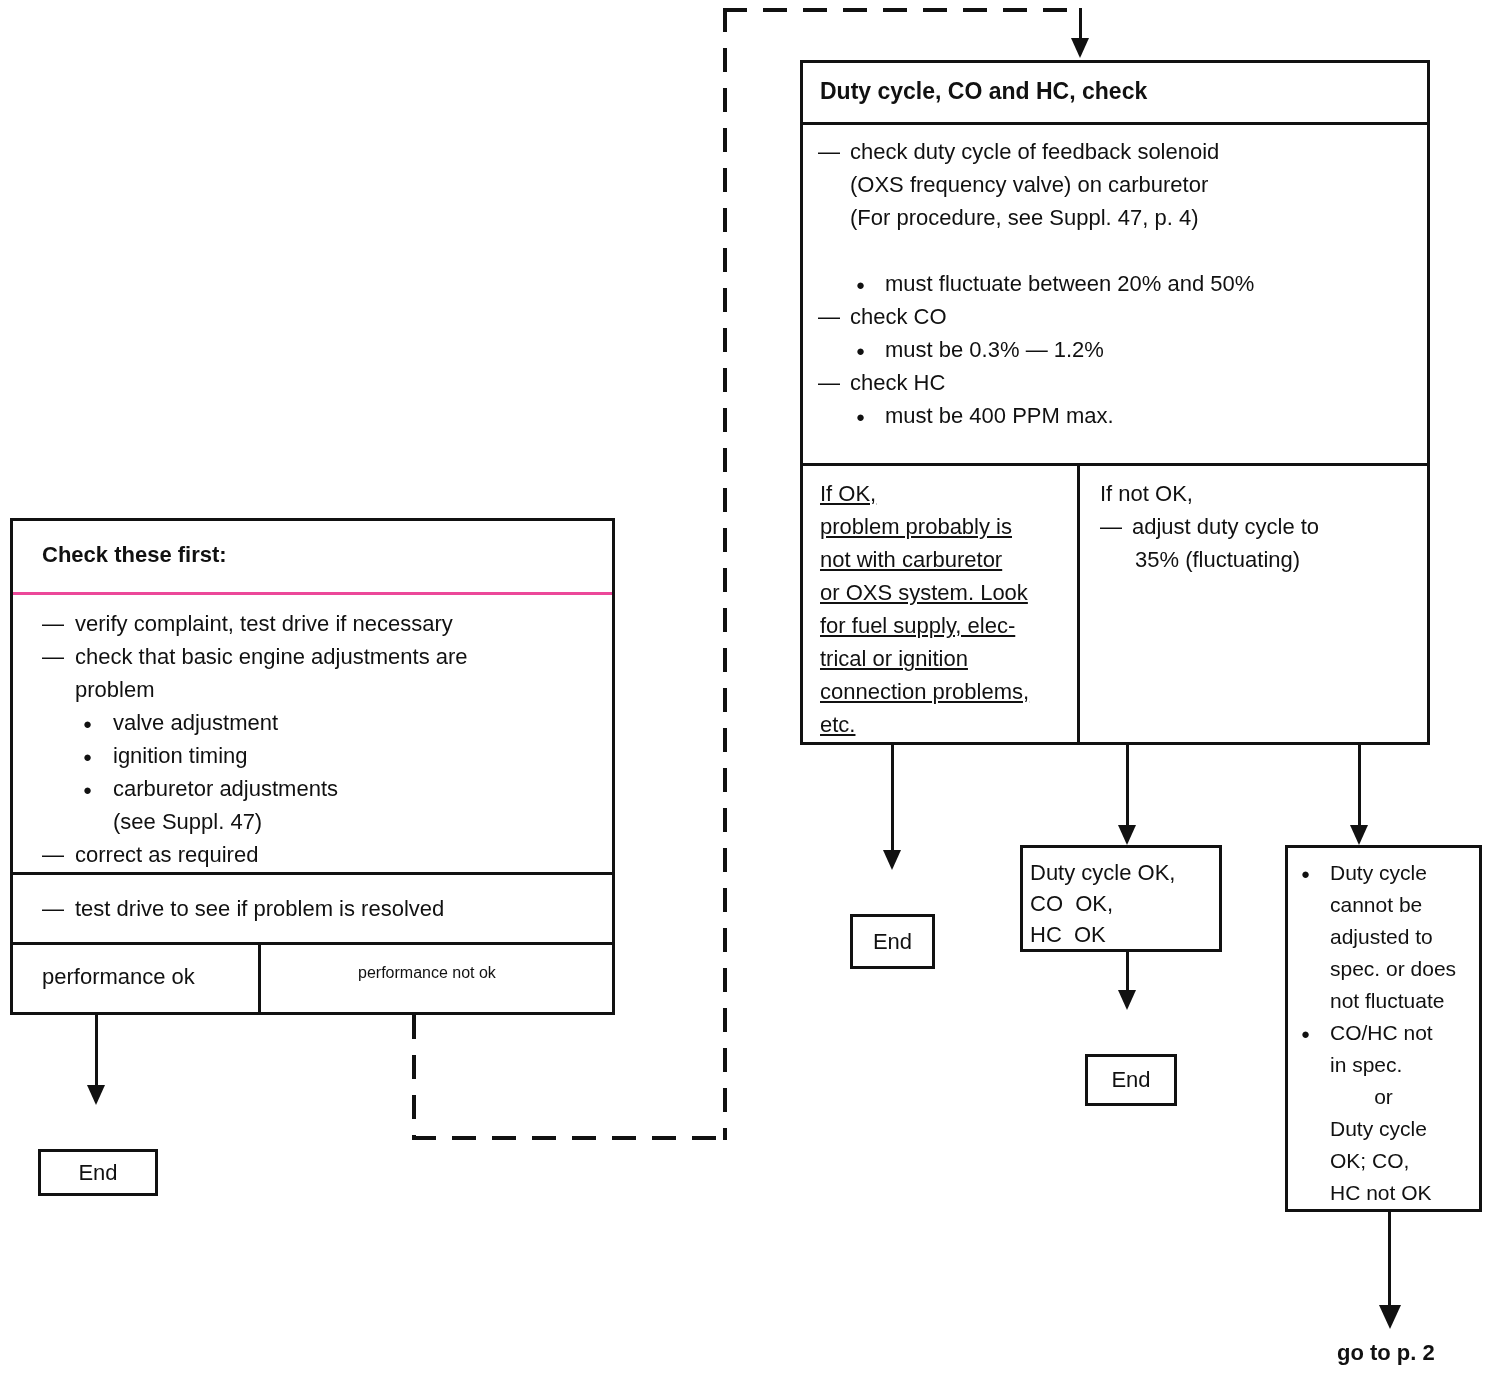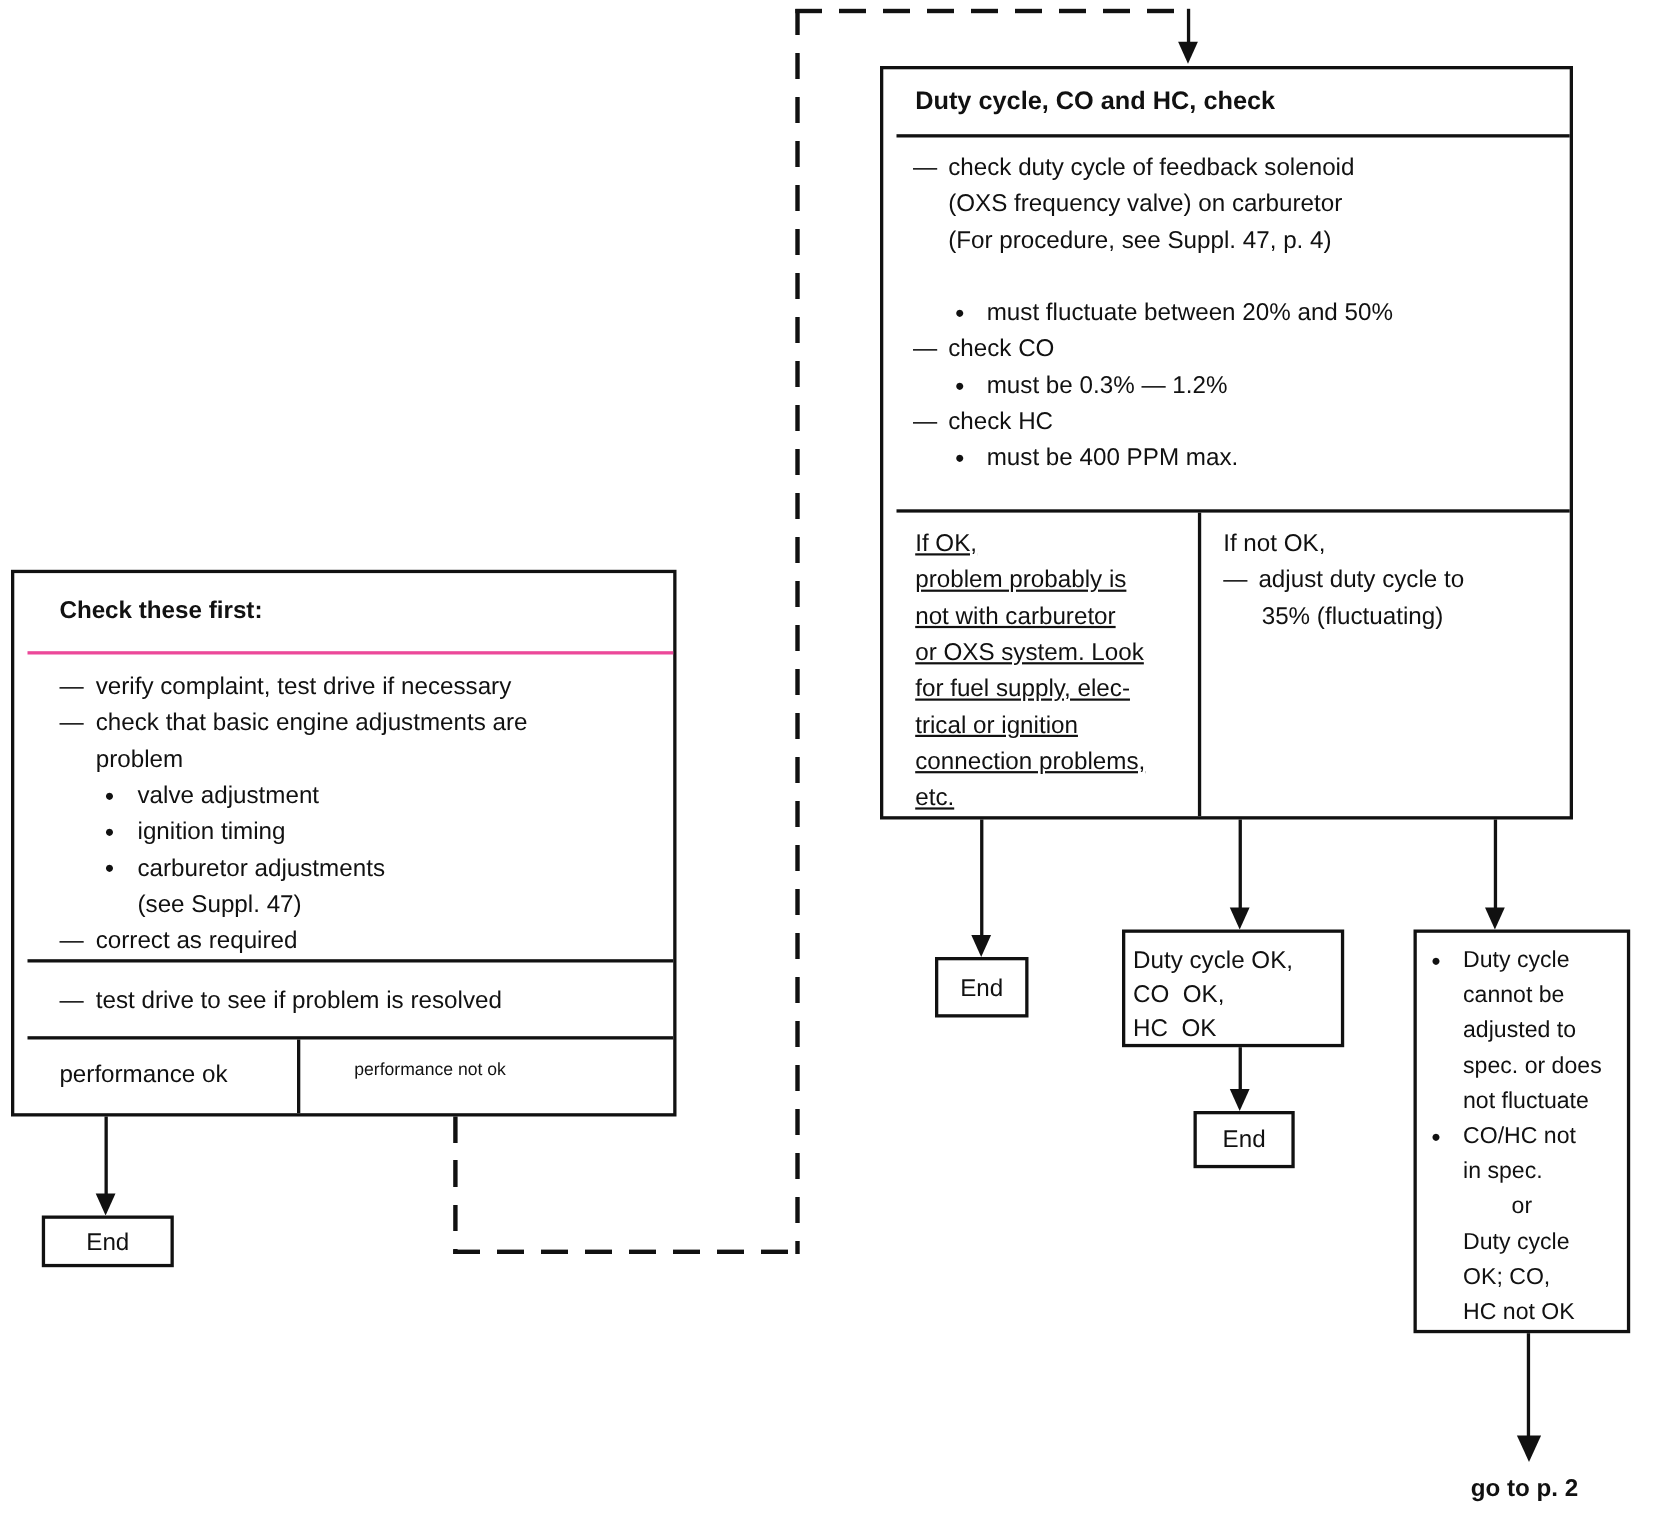--- a/index.html
+++ b/index.html
@@ -1,34 +1,34 @@
 <!DOCTYPE html>
 <html><head>
 <meta charset="utf-8">
 <style>
   *{margin:0;padding:0;box-sizing:border-box;}
   html,body{background:#fff;}
   .canvas{position:relative;width:1504px;height:1380px;background:#ffffff;
           font-family:"Liberation Sans","DejaVu Sans",sans-serif;color:#111;overflow:hidden;}
-  .box{position:absolute;border:3px solid #111;background:#fff;padding-left:12px;}
+  .box{position:absolute;border:3px solid #111;background:#fff;}
   .sec{width:100%;}
   .ln{position:relative;font-size:22px;line-height:33px;white-space:nowrap;}
   .mk{position:absolute;top:0;}
   .lb>.mk{font-size:15px;top:1px;}
   .pre{white-space:pre;}
 
   
   #leftbox .hdr{height:74px;border-bottom:3px solid #ec4899;font-size:22px;font-weight:700;padding:21px 0 0 29px;}
   #leftbox .bdy{height:277px;padding-top:12px;}
   #leftbox .ld{padding-left:62px;} #leftbox .ld>.mk{left:29px;}
   #leftbox .lc{padding-left:62px;}
   #leftbox .lb{padding-left:100px;} #leftbox .lb>.mk{left:70px;}
   #leftbox .lbc{padding-left:100px;}
   #leftbox .testrow{height:70px;border-top:3px solid #111;padding-top:17px;}
-  #leftbox .perfrow{height:70px;border-top:3px solid #111;display:flex;}
+  #leftbox .perfrow{height:70px;border-top:3px solid #111;display:flex;gap:48px;}
   #leftbox .cellok{width:248px;border-right:3px solid #111;padding:19px 0 0 29px;font-size:22px;}
   #leftbox .cellnotok{flex:1;padding:19px 0 0 49px;font-size:16px;}
 
   
   #dutybox .hdr{height:62px;border-bottom:3px solid #111;font-size:23px;font-weight:700;padding:15px 0 0 17px;}
   #dutybox .bdy{height:338px;padding-top:10px;}
   #dutybox .ld{padding-left:47px;} #dutybox .ld>.mk{left:15px;}
   #dutybox .lc{padding-left:47px;}
   #dutybox .lb{padding-left:82px;} #dutybox .lb>.mk{left:53px;}
   #dutybox .spacer{height:33px;}
@@ -42,21 +42,21 @@
   
   #okbox{padding:9px 0 0 7px;}
   #okbox .ln{line-height:31px;}
   #notokbox{padding:9px 0 0 0;}
   #notokbox .ln{font-size:21px;line-height:32px;}
   #notokbox .lb{padding-left:42px;} #notokbox .lb>.mk{left:13px;}
   #notokbox .lc{padding-left:42px;}
   #notokbox .ctr{text-align:center;padding-left:0;}
 
   .endbox{position:absolute;border:3px solid #111;background:#fff;display:flex;
-          align-items:center;justify-content:center;font-size:22px;}
+          align-items:center;justify-content:center;font-size:22px;margin-top:44px;}
 
   
   .vline{position:absolute;width:3px;background:#111;}
   .hdash{position:absolute;height:4px;background:repeating-linear-gradient(90deg,#111 0 24px,transparent 24px 40px);}
   .vdash{position:absolute;width:4px;background:repeating-linear-gradient(180deg,#111 0 24px,transparent 24px 40px);}
   .ahead{position:absolute;width:0;height:0;border-left:9px solid transparent;
          border-right:9px solid transparent;border-top:20px solid #111;}
   .ahead.big{border-left-width:11px;border-right-width:11px;border-top-width:24px;}
   .goto{position:absolute;font-size:22px;font-weight:700;}
 </style>

